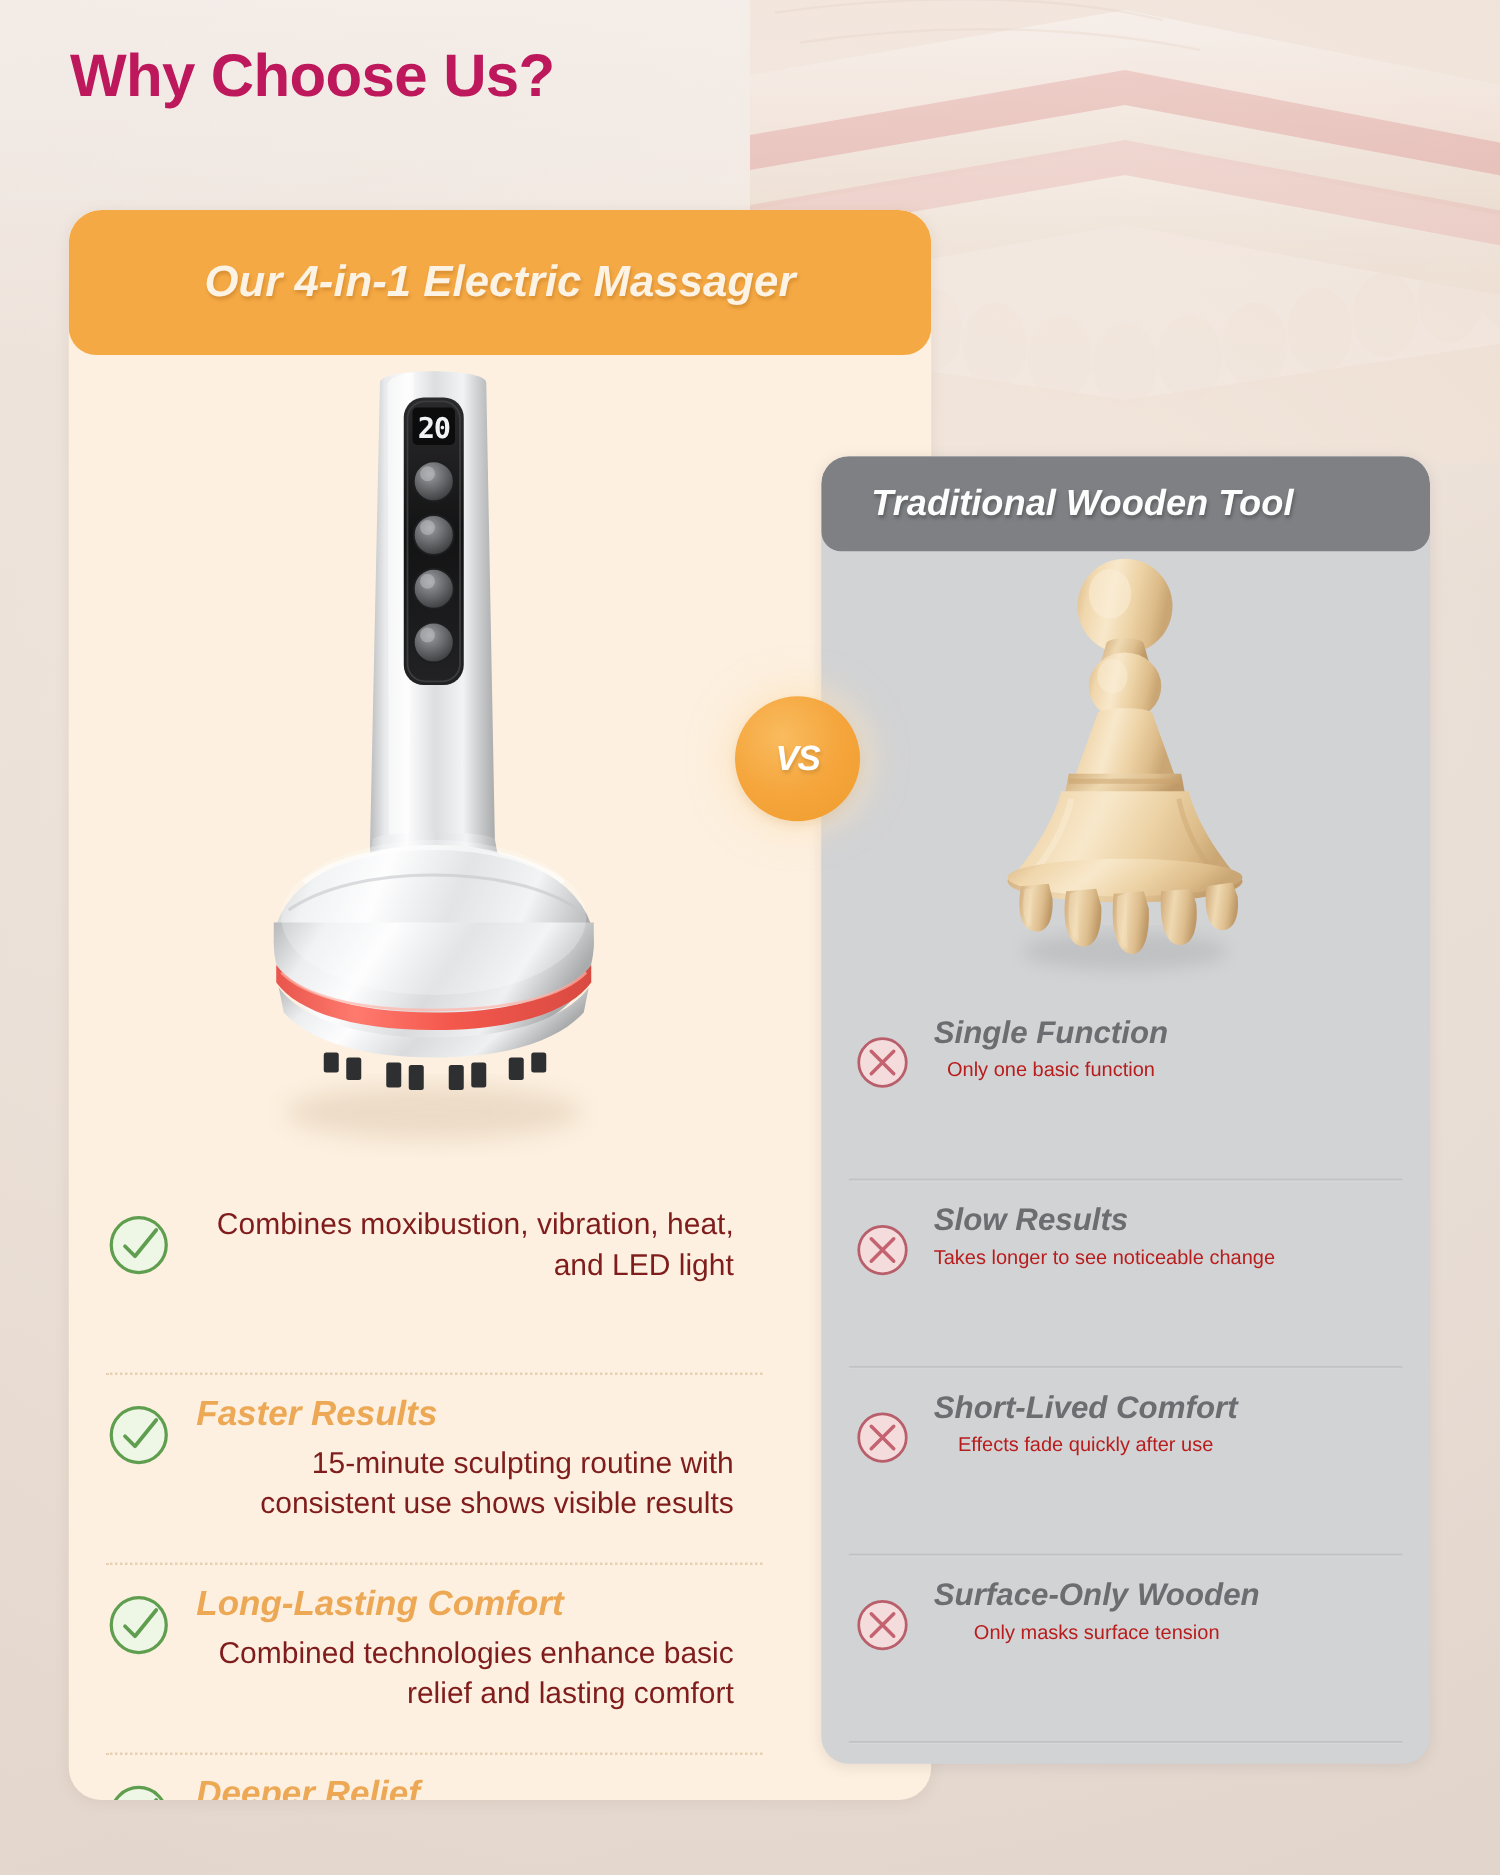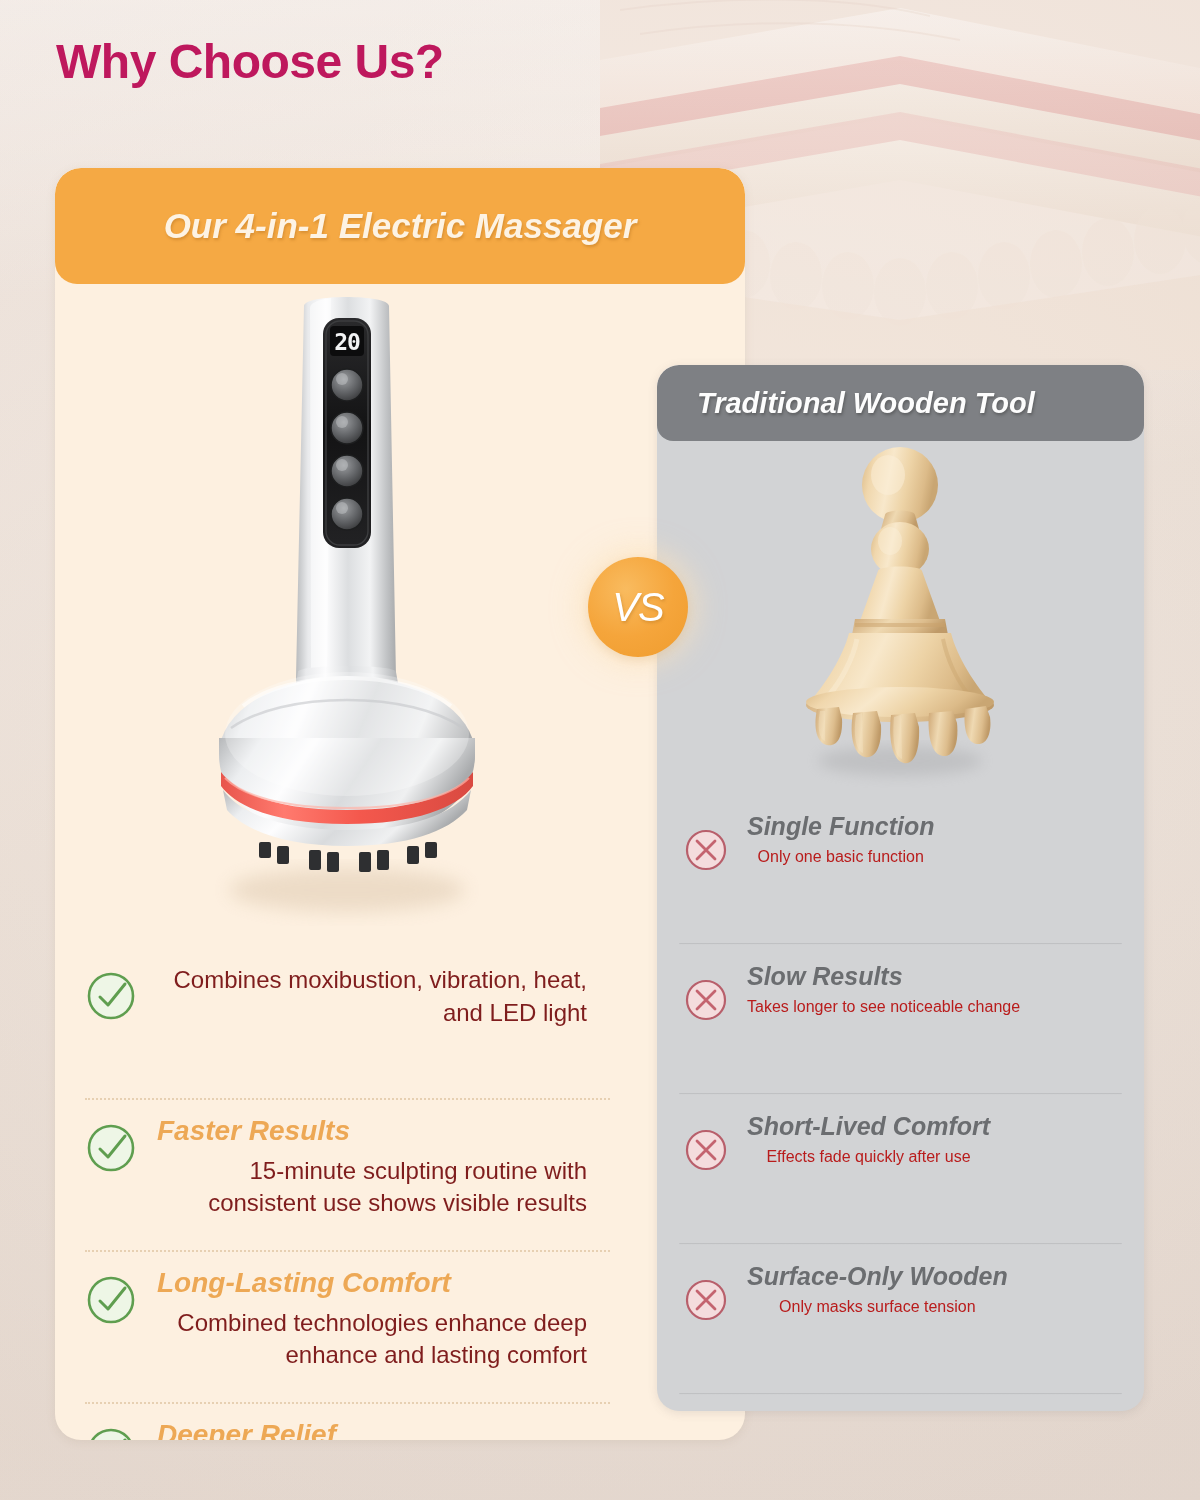--- a/index.html
+++ b/index.html
@@ -127,22 +127,22 @@
     width: 100px; height: 100px;
     border-radius: 50%;
     background: radial-gradient(circle at 38% 32%, #f9bb5f 0%, #f5a53b 52%, #ef9c2e 100%);
     box-shadow: 0 0 26px 10px rgba(253,225,185,.55), 0 3px 8px rgba(170,110,30,.22);
     display: flex;
     align-items: center;
     justify-content: center;
     z-index: 30;
   }
   .vs-text {
-    font-size: 40px;
-    font-weight: normal;
+    font-size: 28px;
+    font-weight: bold;
     font-style: italic;
     color: #ffffff;
     letter-spacing: -1px;
     text-shadow: 1px 2px 3px rgba(170,105,25,.35);
   }
 
   
   .ours-list {
     position: absolute;
     left: 0; top: 780px;
@@ -401,21 +401,21 @@
     </div>
 
     <div class="ours-row">
       <svg class="check-icon" viewBox="0 0 52 52">
         <circle cx="26" cy="26" r="22" fill="#eef6e6"></circle>
         <circle cx="26" cy="26" r="22" fill="none" stroke="#5f9e4f" stroke-width="2.6"></circle>
         <path d="M15,27 L23,35 L40,14" fill="none" stroke="#5f9e4f" stroke-width="3" stroke-linecap="round" stroke-linejoin="round"></path>
       </svg>
       <div class="ours-text">
         <div class="ours-title">Long-Lasting Comfort</div>
-        <div class="ours-desc">Combined technologies enhance deep enhance and lasting comfort</div>
+        <div class="ours-desc">Combined technologies enhance basic relief and lasting comfort</div>
       </div>
       <div class="divider"></div>
     </div>
 
     <div class="ours-row">
       <svg class="check-icon" viewBox="0 0 52 52">
         <circle cx="26" cy="26" r="22" fill="#eef6e6"></circle>
         <circle cx="26" cy="26" r="22" fill="none" stroke="#5f9e4f" stroke-width="2.6"></circle>
         <path d="M15,27 L23,35 L40,14" fill="none" stroke="#5f9e4f" stroke-width="3" stroke-linecap="round" stroke-linejoin="round"></path>
       </svg>

